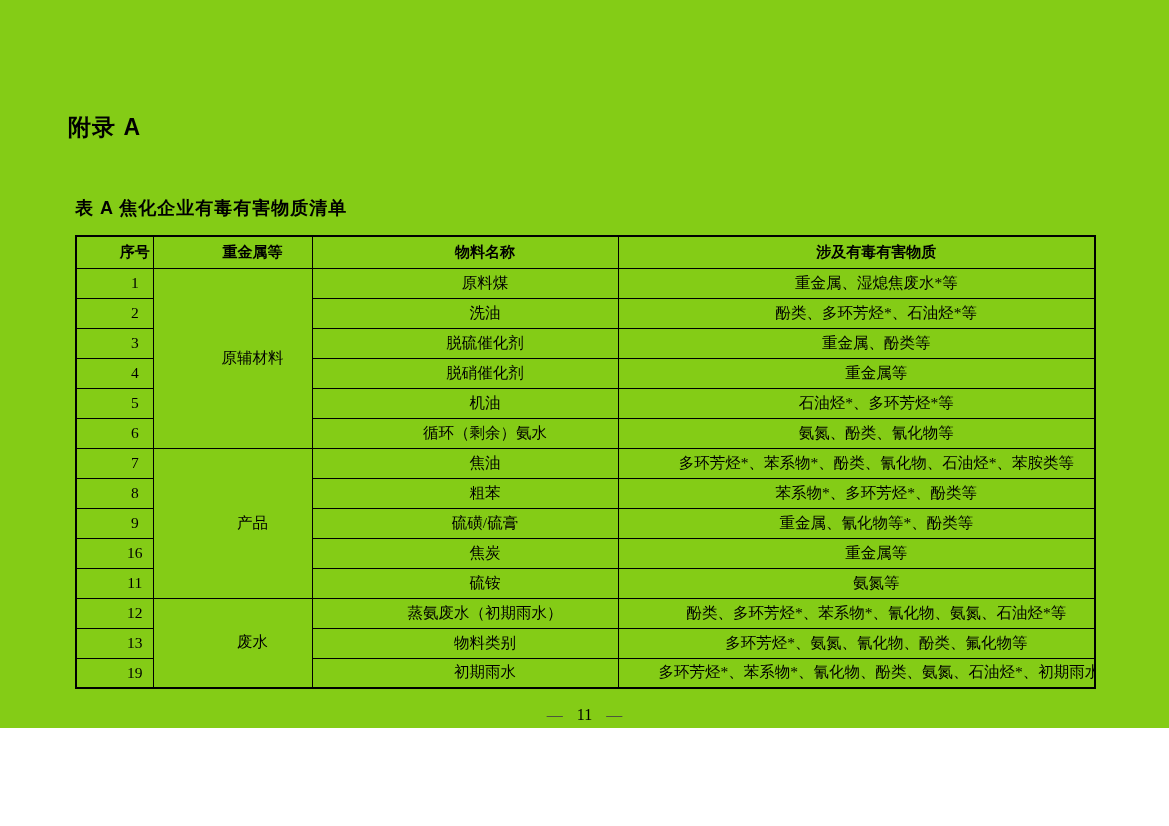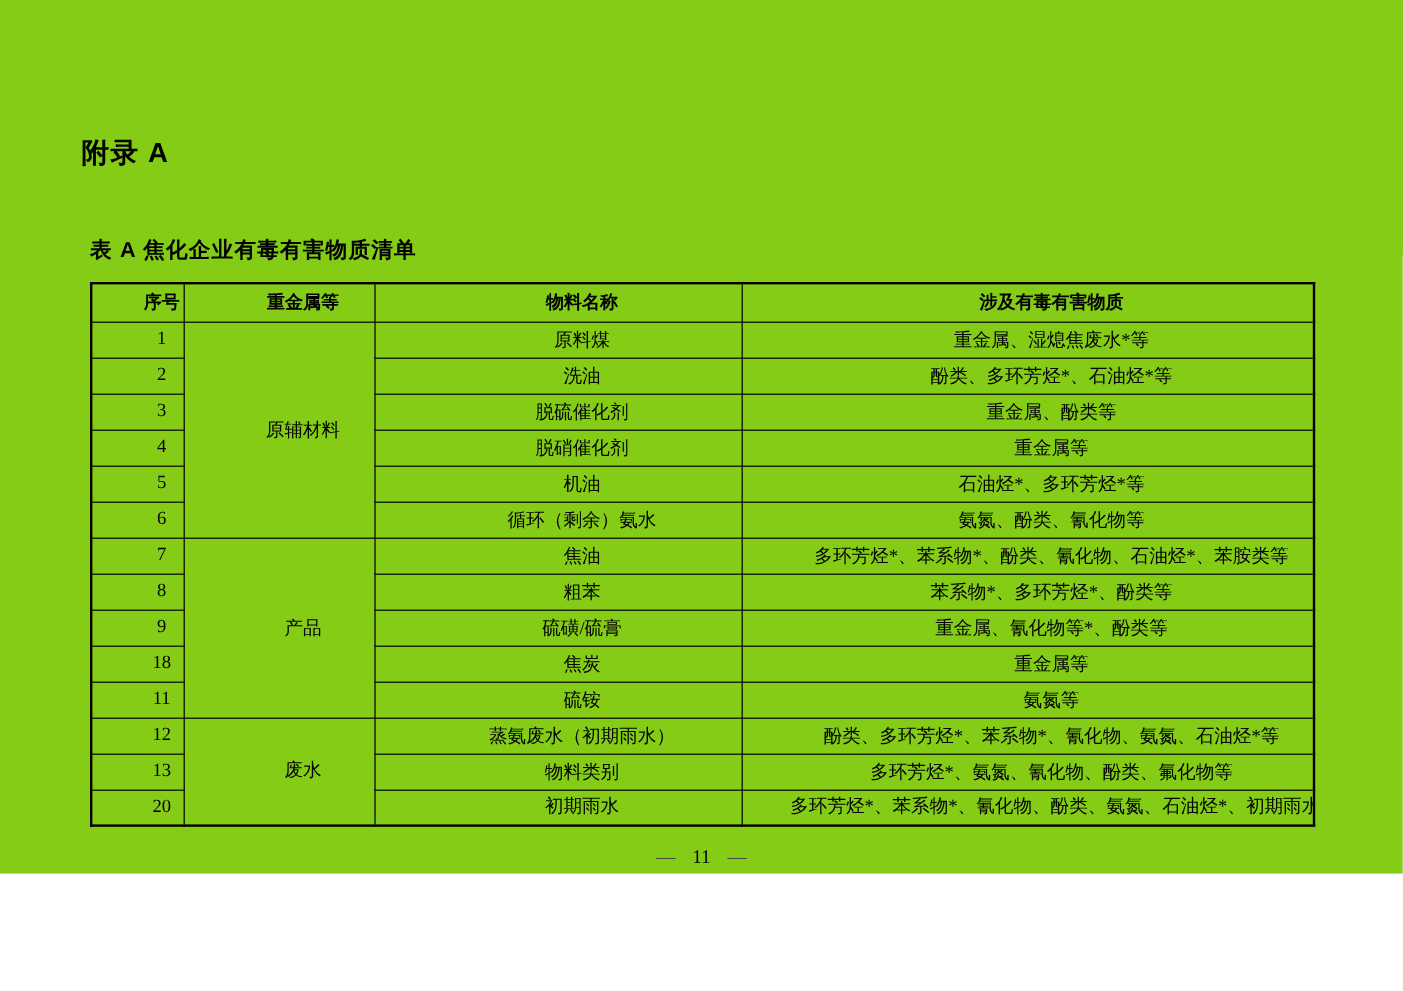--- a/index.html
+++ b/index.html
@@ -141,42 +141,42 @@
         <td>8</td>
         <td>粗苯</td>
         <td>苯系物*、多环芳烃*、酚类等</td>
       </tr>
       <tr>
         <td>9</td>
         <td>硫磺/硫膏</td>
         <td>重金属、氰化物等*、酚类等</td>
       </tr>
       <tr>
-        <td>18</td>
+        <td>16</td>
         <td>焦炭</td>
         <td>重金属等</td>
       </tr>
       <tr>
         <td>11</td>
         <td>硫铵</td>
         <td>氨氮等</td>
       </tr>
       <tr>
         <td>12</td>
         <td rowspan="3">废水</td>
         <td>蒸氨废水（初期雨水）</td>
         <td>酚类、多环芳烃*、苯系物*、氰化物、氨氮、石油烃*等</td>
       </tr>
       <tr>
         <td>13</td>
         <td>物料类别</td>
         <td>多环芳烃*、氨氮、氰化物、酚类、氟化物等</td>
       </tr>
       <tr>
-        <td>20</td>
+        <td>19</td>
         <td>初期雨水</td>
         <td>多环芳烃*、苯系物*、氰化物、酚类、氨氮、石油烃*、初期雨水</td>
       </tr>
     </tbody>
   </table>
 
   <div class="footer">
     <span class="dash">—</span><span class="num">11</span><span class="dash">—</span>
   </div>
 

